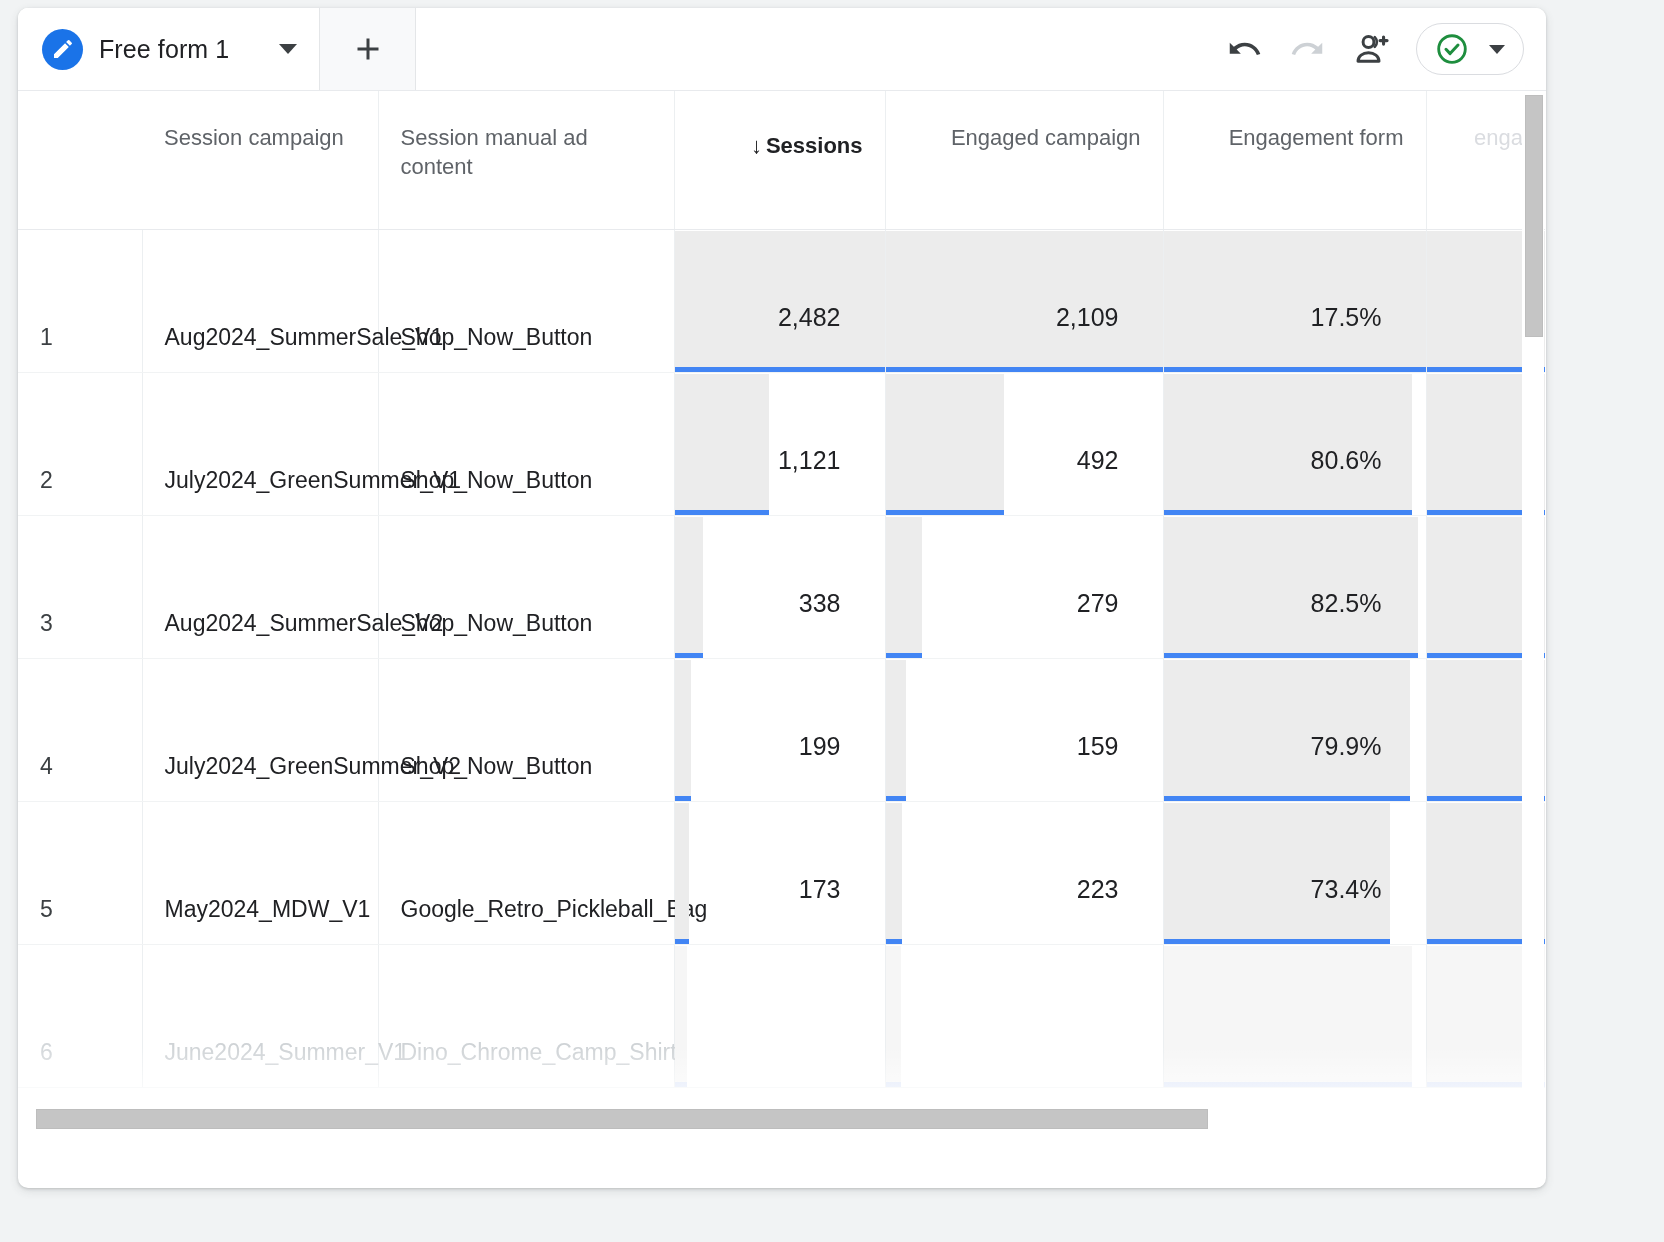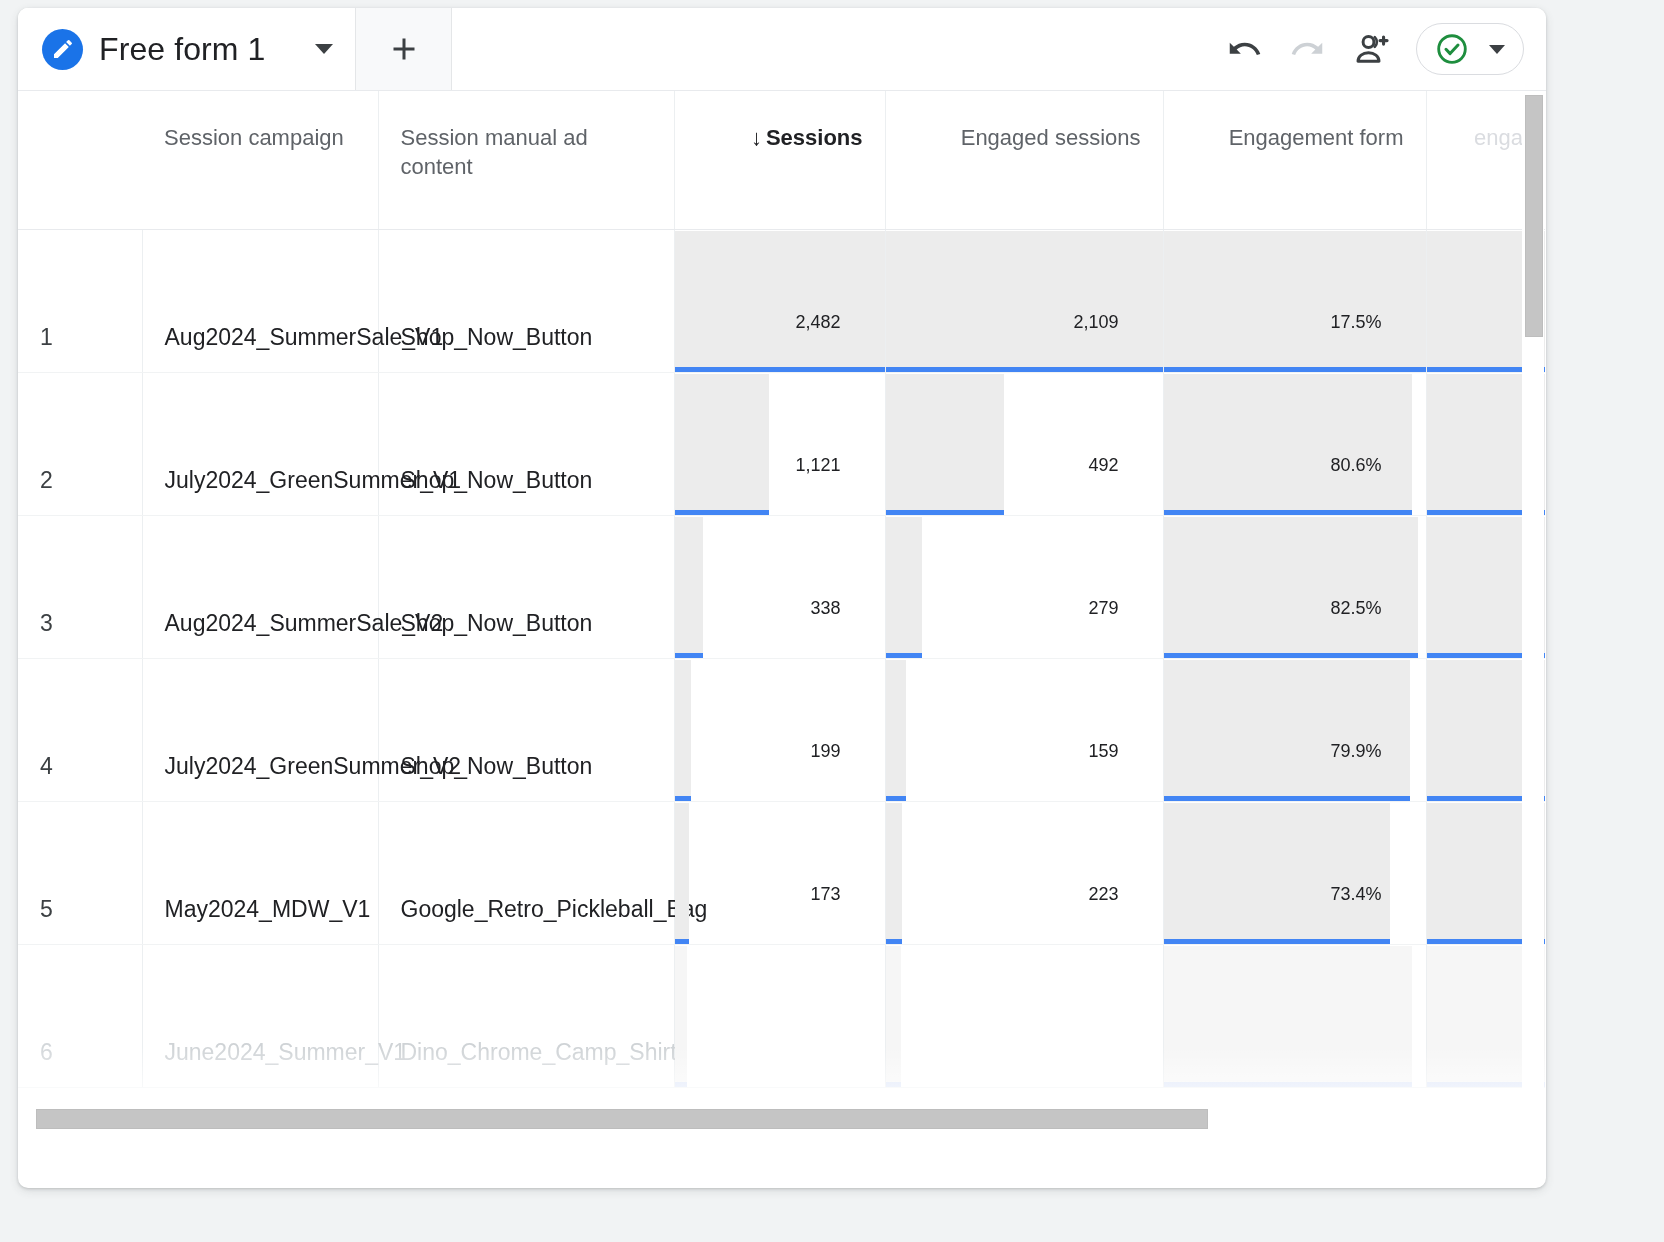--- a/index.html
+++ b/index.html
@@ -53,21 +53,21 @@
   .tab-icon {
     width: 41px; height: 41px;
     border-radius: 50%;
     background: #1a73e8;
     display: flex; align-items: center; justify-content: center;
     flex: none;
   }
   .tab-icon svg { display: block; }
 
   .tab-label {
-    font-size: 32px;
+    font-size: 25px;
     color: #202124;
     white-space: nowrap;
     letter-spacing: .1px;
   }
 
   .tab-caret {
     width: 0; height: 0;
     border-left: 9px solid transparent;
     border-right: 9px solid transparent;
     border-top: 10px solid #3c4043;
@@ -166,20 +166,21 @@
   }
   .tbl th.num { text-align: right; }
   .tbl th.noborder { border-right: none; }
   .tbl th.plain { border-right: none; }
 
   th .hpad { padding: 0 22px; display: block; }
 
   th.sorted .hpad {
     color: #202124;
     font-weight: 700;
+    margin-top: 8px;
   }
   .sort-arrow { font-weight: 400; margin-right: 4px; }
 
   th.ghost .hpad { color: #dadce0; }
 
   
   tr.totals td {
     height: 134px;
     border-bottom: 1px solid #e8eaed;
     border-right: 1px solid #eceff1;
@@ -225,21 +226,21 @@
     position: absolute;
     left: 0; right: 0; bottom: -4px;
     height: 5px;
     background: #4285f4;
   }
   .metric-val {
     position: relative;
     display: block;
     text-align: right;
     padding: 0 22px 18px 22px;
-    font-size: 18px;
+    font-size: 25px;
     color: #202124;
   }
 
   
   tr.fading td {
     color: #cfd3d6;
   }
   tr.fading td.idx { color: #d3d7da; }
   tr.fading .bar { background: #f6f6f6; }
   tr.fading .bar::after { background: #dbe4f8; }
@@ -370,21 +371,21 @@
             <th>
               <span class="hpad">Session campaign</span>
             </th>
             <th>
               <span class="hpad">Session manual ad content</span>
             </th>
             <th class="num sorted">
               <span class="hpad"><span class="sort-arrow">↓</span><span>Sessions</span></span>
             </th>
             <th class="num">
-              <span class="hpad">Engaged sessions</span>
+              <span class="hpad">Engaged campaign</span>
             </th>
             <th class="num">
               <span class="hpad">Engagement form</span>
             </th>
             <th class="num ghost noborder">
               <span class="hpad">enga</span>
             </th>
           </tr>
         </thead>
 

